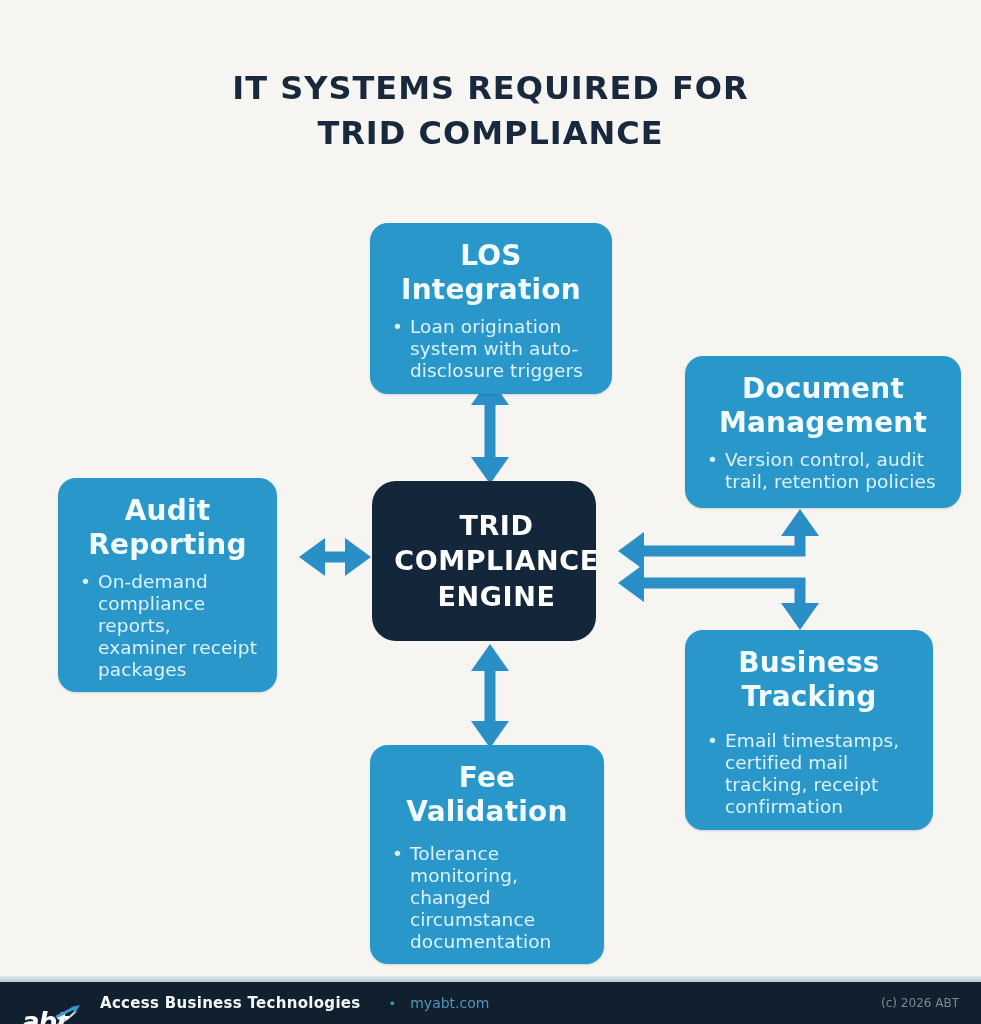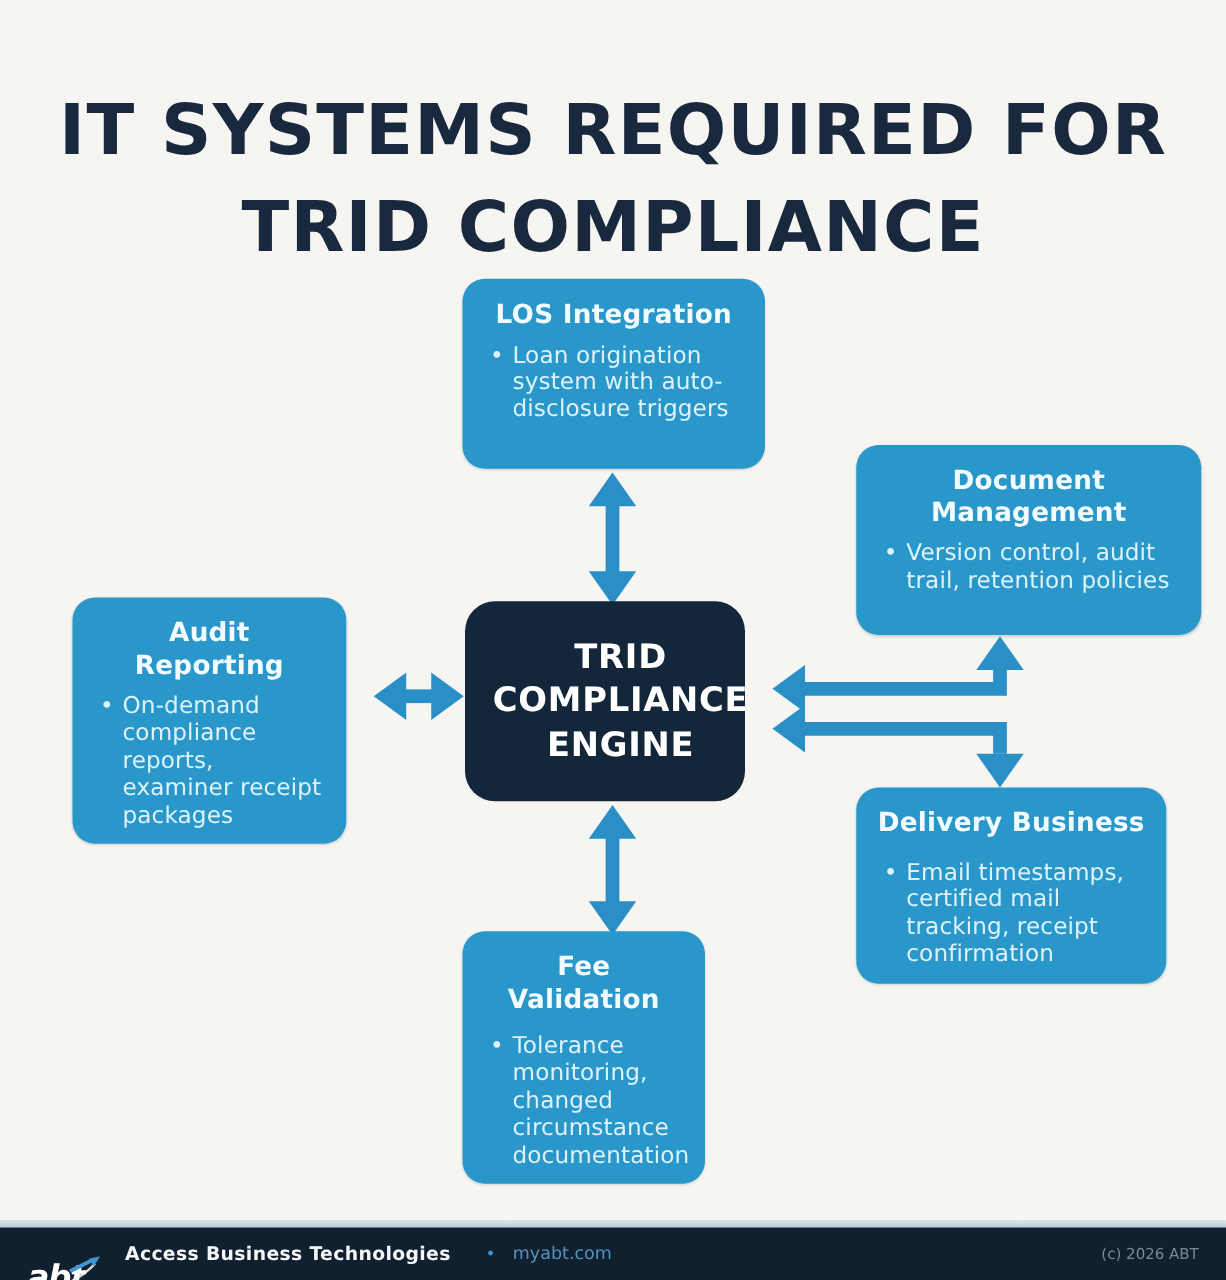--- a/index.html
+++ b/index.html
@@ -23,46 +23,46 @@
     font-family:"DejaVu Sans","Liberation Sans",sans-serif;
     background:var(--bg);
     position:relative;
     overflow:hidden;
   }
   .canvas{position:absolute;inset:0;width:981px;height:1024px;}
 
   .main-title{
     position:absolute;top:66px;left:0;width:981px;
     text-align:center;color:var(--title-color);
-    font-size:56px;font-weight:800;line-height:1.4;letter-spacing:1px;
+    font-size:32px;font-weight:800;line-height:1.4;letter-spacing:1px;
   }
 
   .node{
     position:absolute;background:var(--node-bg);
     border-radius:18px;color:var(--node-text);
     padding:16px 16px 12px 16px;
     box-shadow:0 1px 2px rgba(30,60,80,0.18);
   }
   .node h2{
-    color:var(--node-title);font-size:21px;font-weight:700;
+    color:var(--node-title);font-size:28px;font-weight:700;
     text-align:center;line-height:1.22;margin-bottom:9px;letter-spacing:0.2px;
   }
   .bullet{
     display:flex;gap:7px;font-size:18.5px;line-height:1.18;
     padding-left:6px;padding-right:2px;letter-spacing:0.1px;
   }
   .bullet .glyph{flex:0 0 auto;}
 
   .node-los{left:370px;top:223px;width:242px;min-height:152px;}
   .node-docmgmt{left:685px;top:356px;width:276px;min-height:152px;}
   .node-audit{left:58px;top:478px;width:219px;min-height:170px;}
   .node-audit h2{text-align:center;}
   .node-delivery{left:685px;top:630px;width:248px;min-height:155px;}
   .node-delivery h2{margin-bottom:16px;}
-  .node-fee{left:370px;top:745px;width:194px;min-height:160px;}
+  .node-fee{left:370px;top:745px;width:234px;min-height:160px;}
   .node-fee h2{margin-bottom:14px;}
 
   .center-node{
     position:absolute;left:372px;top:481px;width:224px;height:160px;
     background:var(--center-bg);border-radius:24px;
     display:flex;align-items:center;justify-content:center;
     color:var(--center-text);
     padding-left:25px;
   }
   .center-node .center-label{
@@ -165,21 +165,21 @@
 
   <div class="center-node">
     <div class="center-label">
       <div>TRID</div>
       <div>COMPLIANCE</div>
       <div>ENGINE</div>
     </div>
   </div>
 
   <div class="node node-delivery">
-    <h2>Delivery Business</h2>
+    <h2>Business Tracking</h2>
     <div class="bullet">
       <span class="glyph">•</span>
       <span>Email timestamps, certified mail tracking, receipt confirmation</span>
     </div>
   </div>
 
   <div class="node node-fee">
     <h2>Fee Validation</h2>
     <div class="bullet">
       <span class="glyph">•</span>

